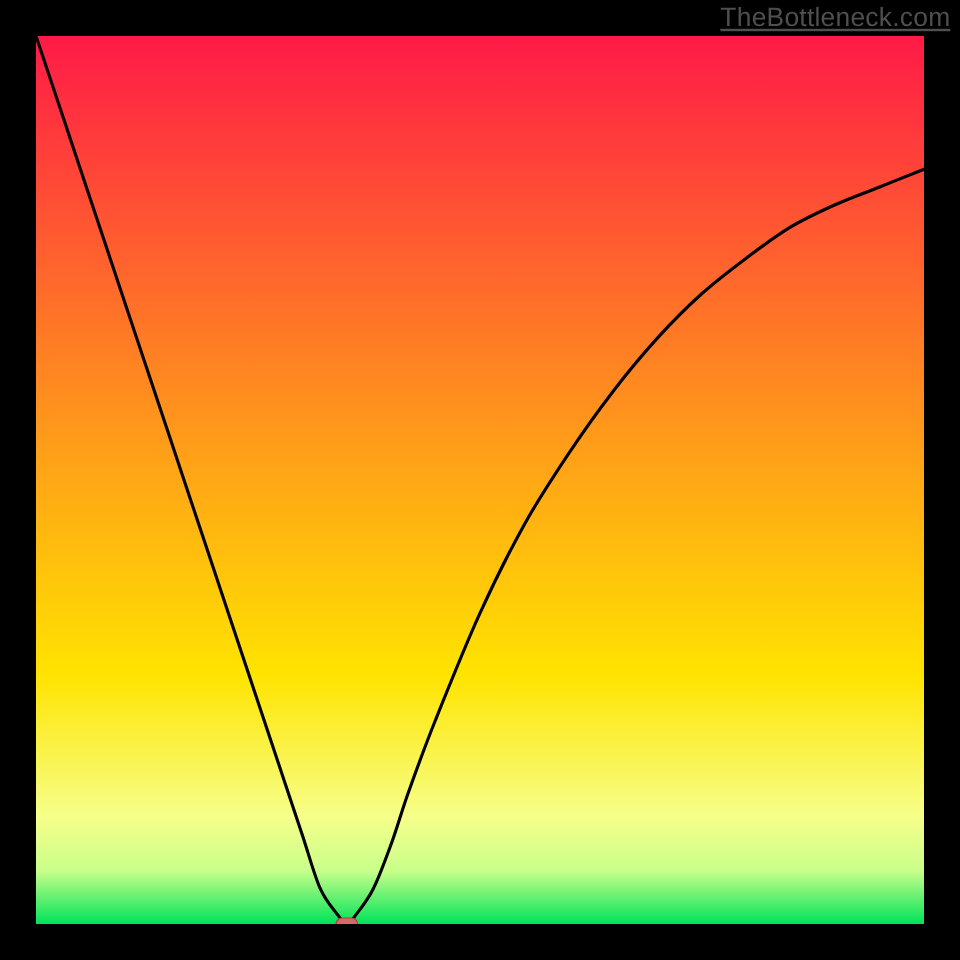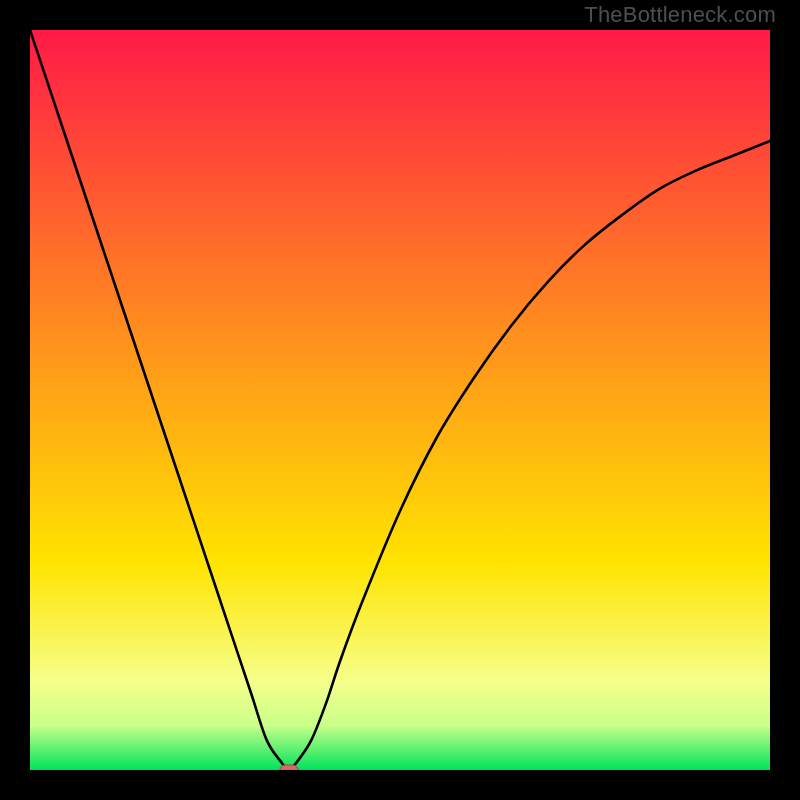--- a/index.html
+++ b/index.html
@@ -13,26 +13,27 @@
   }
   .frame {
     position: relative;
     width: 800px;
     height: 800px;
     background: #000;
   }
   .watermark {
     position: absolute;
     top: 2px;
-    right: 24px;
+    right: 8px;
     font-size: 22px;
     font-weight: 500;
     color: #4f4f4f;
     letter-spacing: 0.2px;
     z-index: 5;
+    text-decoration: underline;
   }
   .plot-wrap {
     position: absolute;
     left: 30px;
     top: 30px;
     width: 740px;
     height: 740px;
   }
   svg { display: block; }
 </style>

